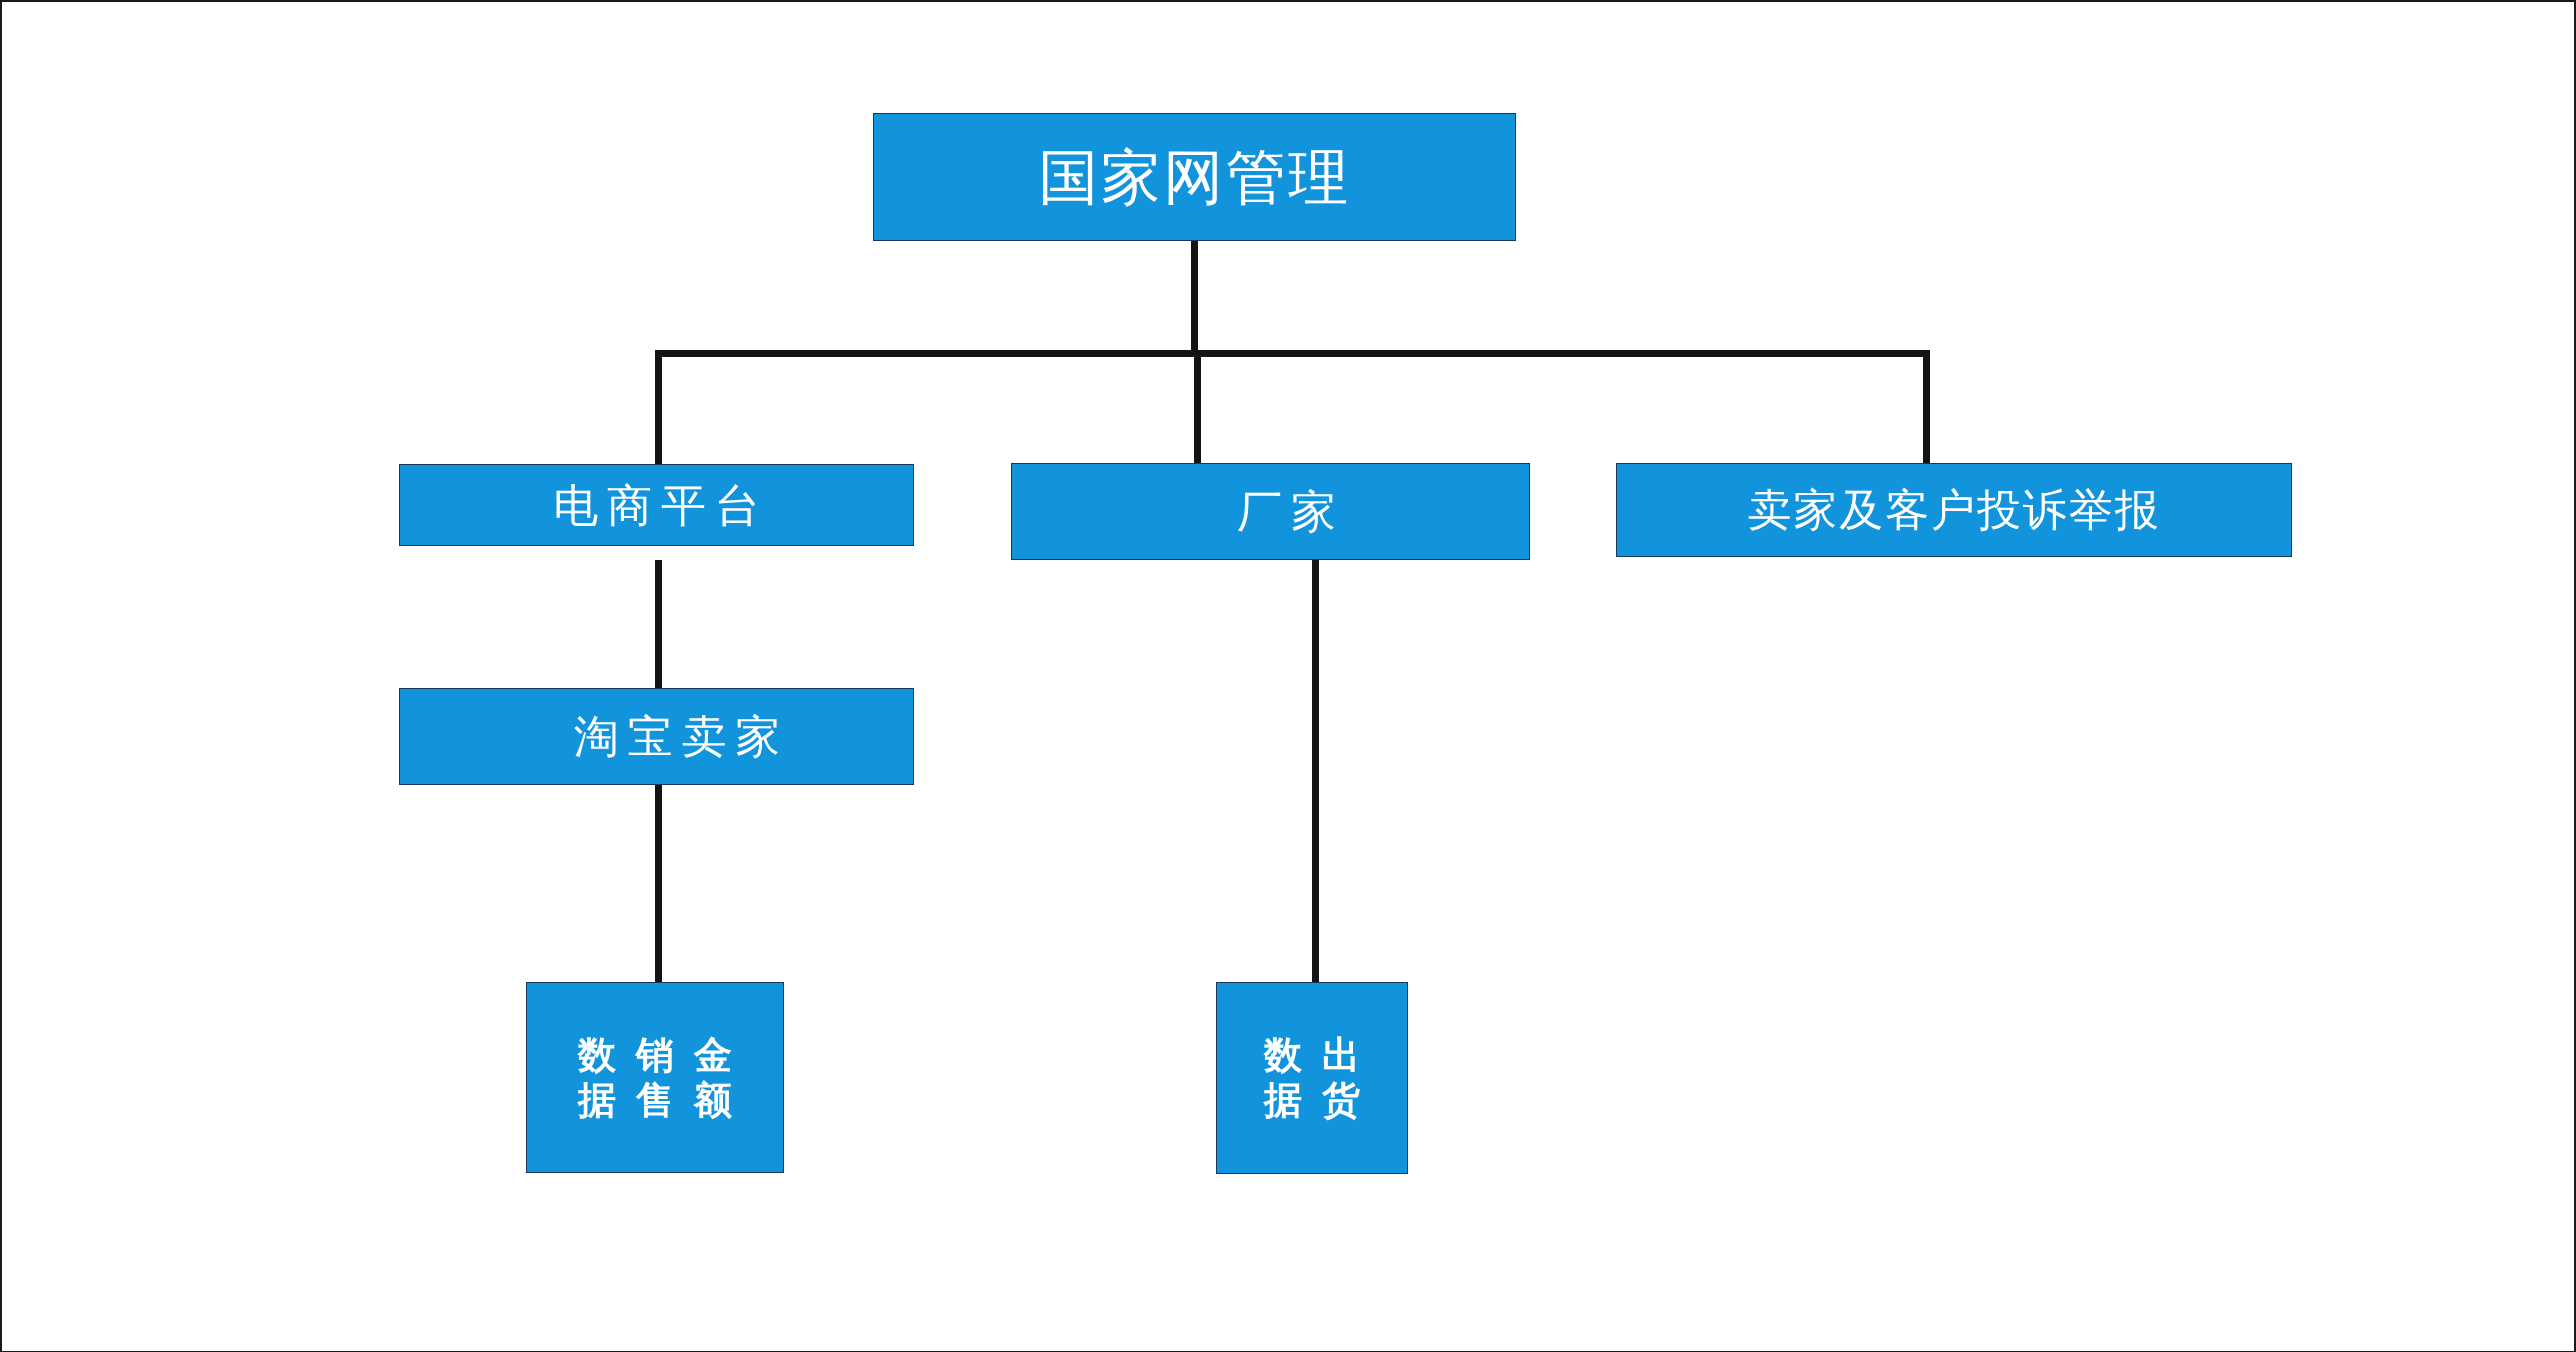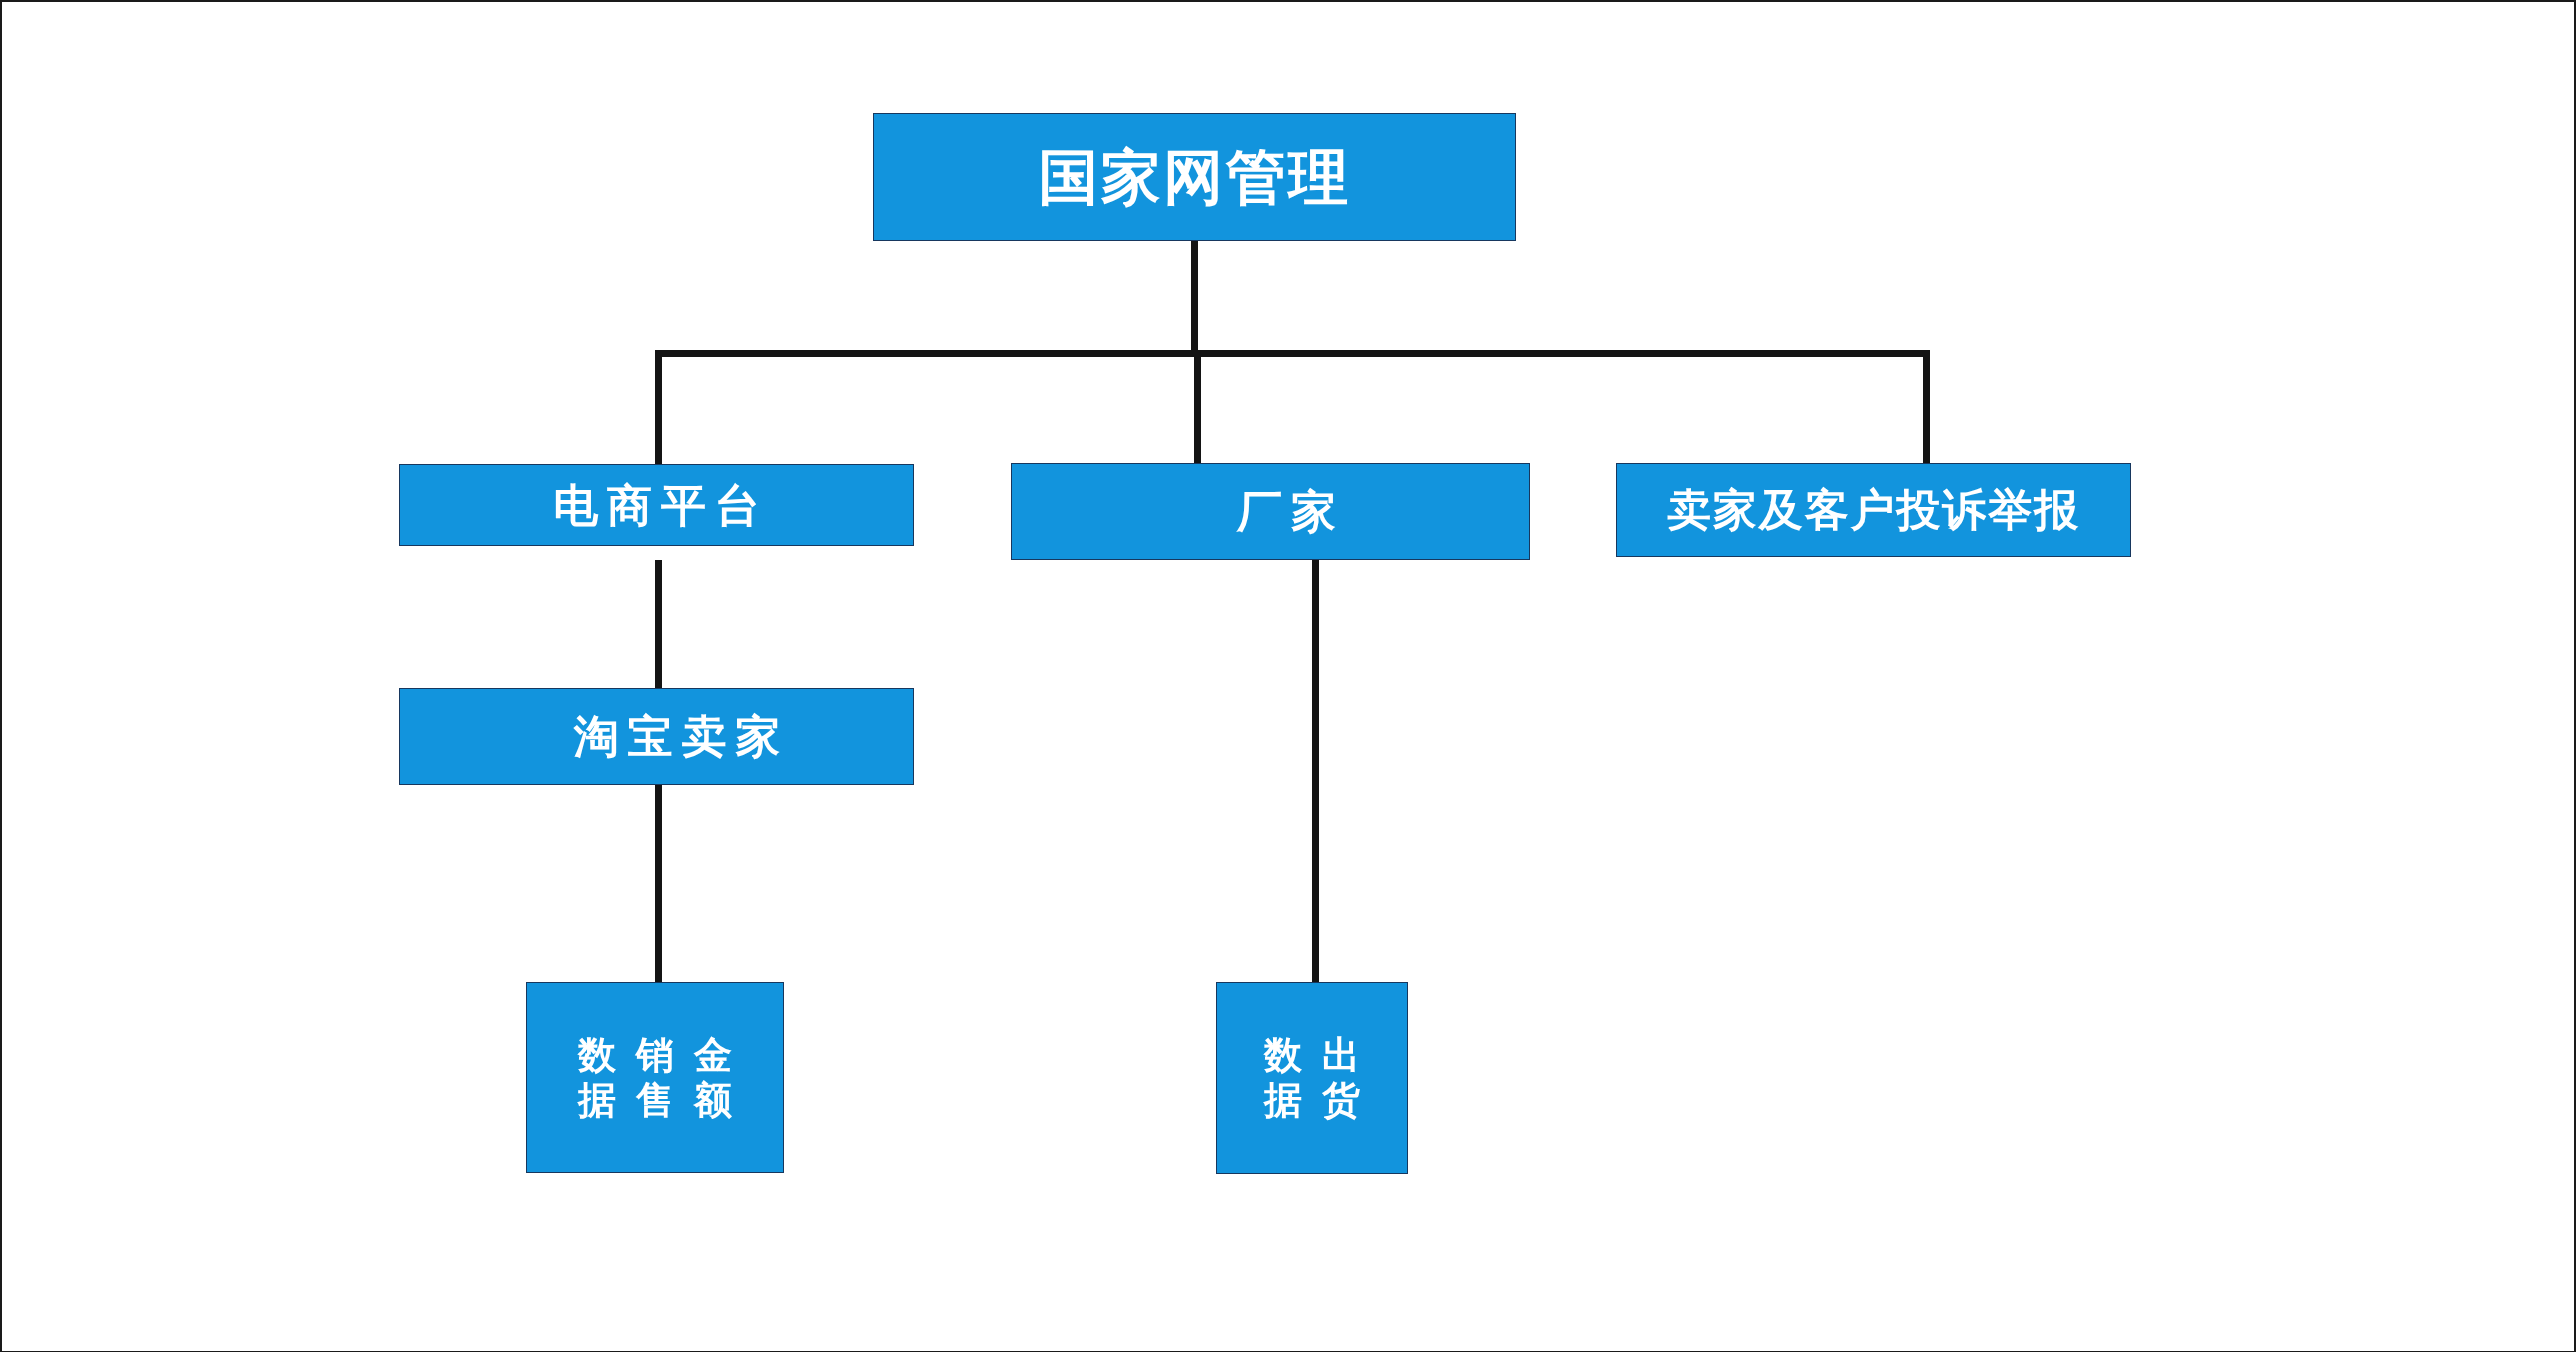--- a/index.html
+++ b/index.html
@@ -40,21 +40,21 @@
     align-items: center;
     justify-content: center;
     color: #ffffff;
     font-weight: bold;
     line-height: 1.0;
     z-index: 5;
     text-align: center;
   }
   .node .label {
     color: #ffffff;
-    font-weight: bold;
+    font-weight: normal;
     white-space: nowrap;
   }
 
   
   #node-root {
     left: 871px;
     top: 111px;
     width: 643px;
     height: 128px;
   }
@@ -85,21 +85,21 @@
   }
   #node-manufacturer .label {
     font-size: 45px;
     letter-spacing: 8.8px;
     padding-left: 8.8px;
   }
 
   #node-complaint {
     left: 1614px;
     top: 461px;
-    width: 515px;
+    width: 676px;
     height: 94px;
   }
   #node-complaint .label {
     font-size: 44px;
     letter-spacing: 1.9px;
   }
 
   
   #node-taobao {
     left: 397px;

